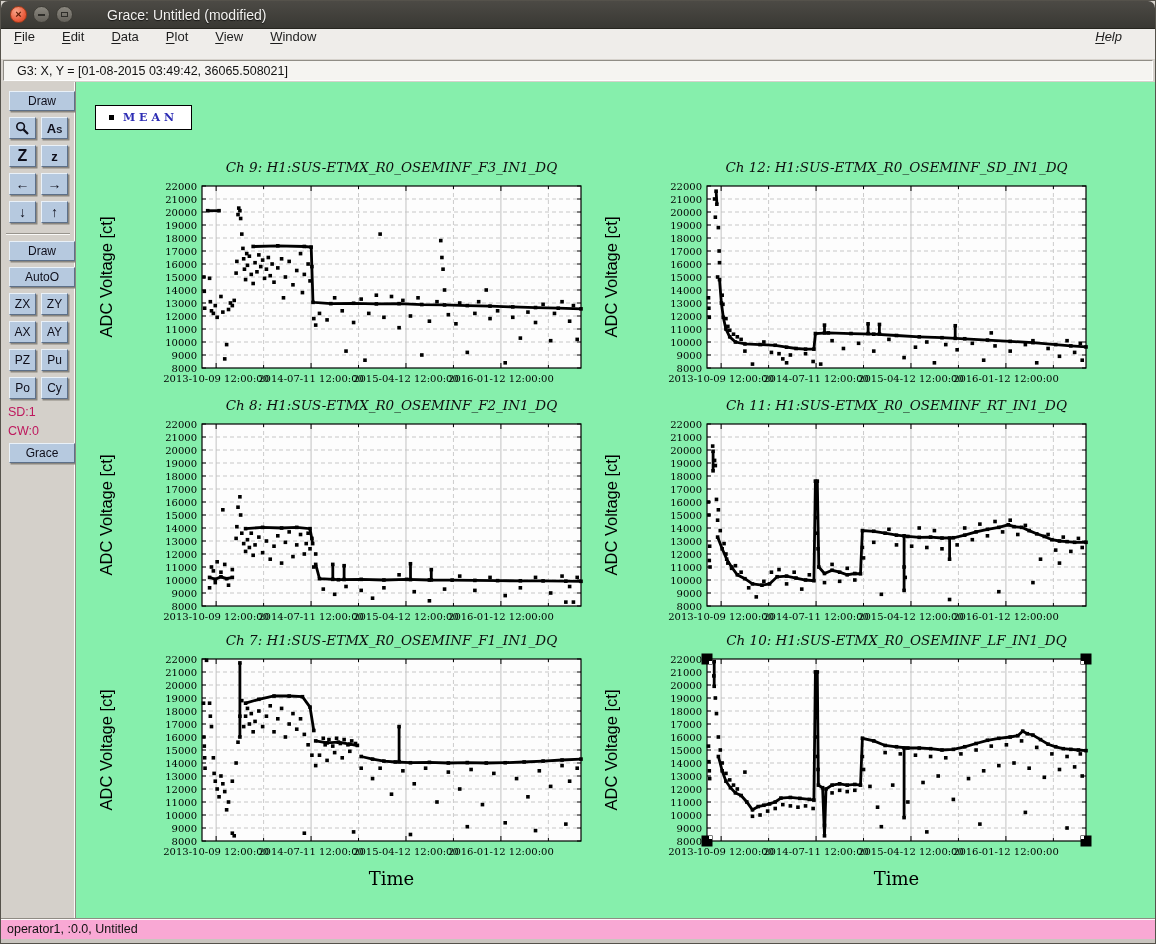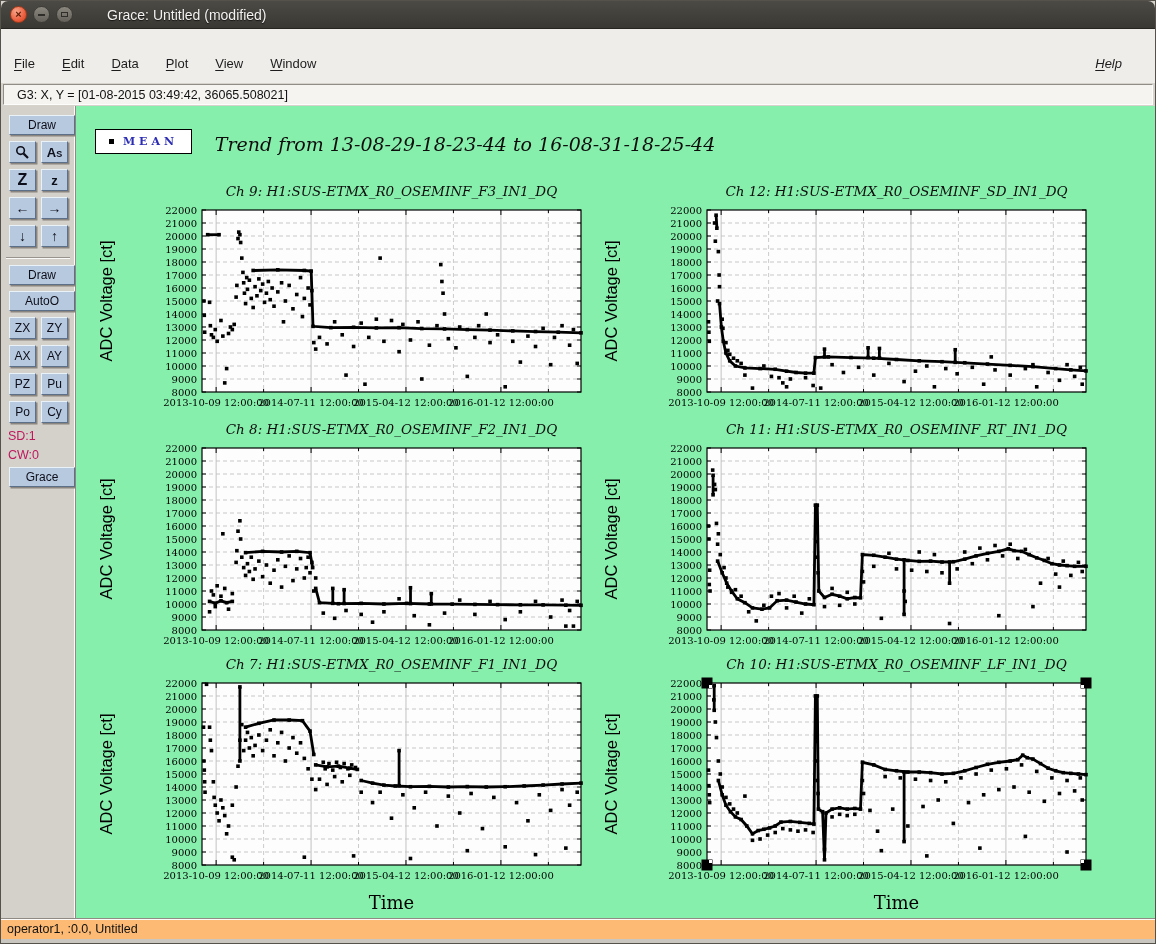--- a/index.html
+++ b/index.html
@@ -14,22 +14,22 @@
     align-items:center;justify-content:center;cursor:pointer;box-sizing:border-box;}
   .wbtn.close{background:radial-gradient(circle at 35% 30%,#f9a589,#e8593a 65%,#cf4722);
     border:1px solid #a03a18;}
   .wbtn.close span{color:#5e1d07;font-size:11px;font-weight:bold;line-height:1;margin-top:-1px;}
   .wbtn.plain{background:linear-gradient(#8a877f,#64615a);border:1px solid #3e3c36;}
   .wbtn .minus{width:7px;height:2px;background:#2e2d29;}
   .wbtn .maxsq{width:7px;height:5px;border:1.5px solid #2e2d29;box-sizing:border-box;}
   .wtitle{color:#f3f2f0;font-weight:normal;font-size:14px;margin-left:28px;
     text-shadow:0 1px 1px rgba(0,0,0,.7);}
   
-  .menubar{height:30px;flex:0 0 30px;background:#efedea;display:flex;align-items:flex-end;
-    padding:12px 13px;font-size:13px;color:#1d1d1d;}
+  .menubar{height:30px;flex:0 0 30px;background:#efedea;display:flex;align-items:flex-start;
+    padding:0 13px;font-size:13px;color:#1d1d1d;}
   .menu-item{margin-right:27px;cursor:pointer;}
   .menu-item u{text-underline-offset:2px;}
   .menu-help{margin-left:auto;margin-right:20px;cursor:pointer;font-style:italic;}
   
   .locator{height:19px;flex:0 0 19px;margin:1px 2px 1px 2px;background:#f5f4f1;
     border:1px solid #908d86;border-right-color:#fdfdfc;border-bottom-color:#fdfdfc;
     display:flex;align-items:center;padding:0 13px;font-size:12.5px;color:#111;}
   
   .main{flex:1;display:flex;min-height:0;}
   .toolbar{width:75px;flex:0 0 75px;background:#d4d0ca;border-right:1px solid #8f8b84;
@@ -52,21 +52,21 @@
   .canvas{flex:1;position:relative;background:#86efac;overflow:hidden;}
   .legend{position:absolute;left:19px;top:23px;width:97px;height:25px;background:#fff;
     border:1px solid #000;display:flex;align-items:center;box-sizing:border-box;cursor:pointer;}
   .lmark{width:5px;height:5px;background:#000;margin-left:13px;flex:0 0 5px;}
   .ltext{flex:1;text-align:center;font-family:"DejaVu Serif",serif;font-size:11px;
     font-weight:bold;letter-spacing:4px;color:#2d2db4;margin-right:4px;}
   .maintitle{position:absolute;left:89px;top:27px;width:600px;text-align:center;
     font-family:"DejaVu Serif",serif;font-style:italic;font-size:19px;color:#0d0d0d;}
   .cell{position:absolute;width:505px;height:285px;}
   
-  .statusbar{height:20px;flex:0 0 20px;background:#fdba74;border-top:1px solid #8f8b84;
+  .statusbar{height:20px;flex:0 0 20px;background:#f9a8d4;border-top:1px solid #8f8b84;
     box-shadow:inset 0 1px 0 #fcfbfa;display:flex;align-items:center;padding:0 6px;
     font-size:12.5px;color:#111;}
   .bottomedge{height:4px;flex:0 0 4px;background:#c9c5bf;}
 </style>
 </head>
 <body>
 
 <div class="window">
 
   <div class="titlebar">
@@ -124,21 +124,20 @@
         <div class="tlabel">SD:1</div>
         <div class="tlabel">CW:0</div>
         <div class="tbtn wide">Grace</div>
       </div>
 
     <div class="canvas">
       <div class="legend">
         <span class="lmark"></span>
         <span class="ltext">MEAN</span>
       </div>
-      <div class="maintitle">Trend from 13-08-29-18-23-44 to 16-08-31-18-25-44</div>
       <div class="cell" style="left: 12px; top: 68px;"><svg width="505" height="285" viewBox="0 0 505 285">
             <rect x="114" y="36" width="379" height="182" fill="#fdfdfd" stroke="none"></rect>
             <line x1="114" y1="205" x2="493" y2="205" stroke="#c7c7c7" stroke-width="1" stroke-dasharray="4 3"></line>
             <line x1="114" y1="192" x2="493" y2="192" stroke="#c7c7c7" stroke-width="1" stroke-dasharray="4 3"></line>
             <line x1="114" y1="179" x2="493" y2="179" stroke="#c7c7c7" stroke-width="1" stroke-dasharray="4 3"></line>
             <line x1="114" y1="166" x2="493" y2="166" stroke="#c7c7c7" stroke-width="1" stroke-dasharray="4 3"></line>
             <line x1="114" y1="153" x2="493" y2="153" stroke="#c7c7c7" stroke-width="1" stroke-dasharray="4 3"></line>
             <line x1="114" y1="140" x2="493" y2="140" stroke="#c7c7c7" stroke-width="1" stroke-dasharray="4 3"></line>
             <line x1="114" y1="127" x2="493" y2="127" stroke="#c7c7c7" stroke-width="1" stroke-dasharray="4 3"></line>
             <line x1="114" y1="114" x2="493" y2="114" stroke="#c7c7c7" stroke-width="1" stroke-dasharray="4 3"></line>

